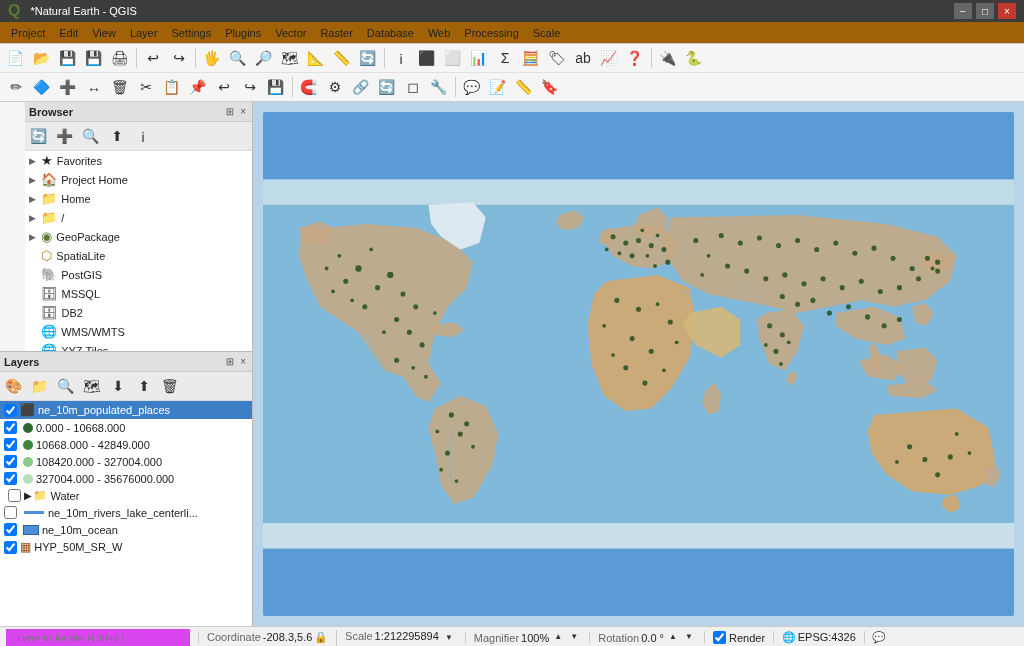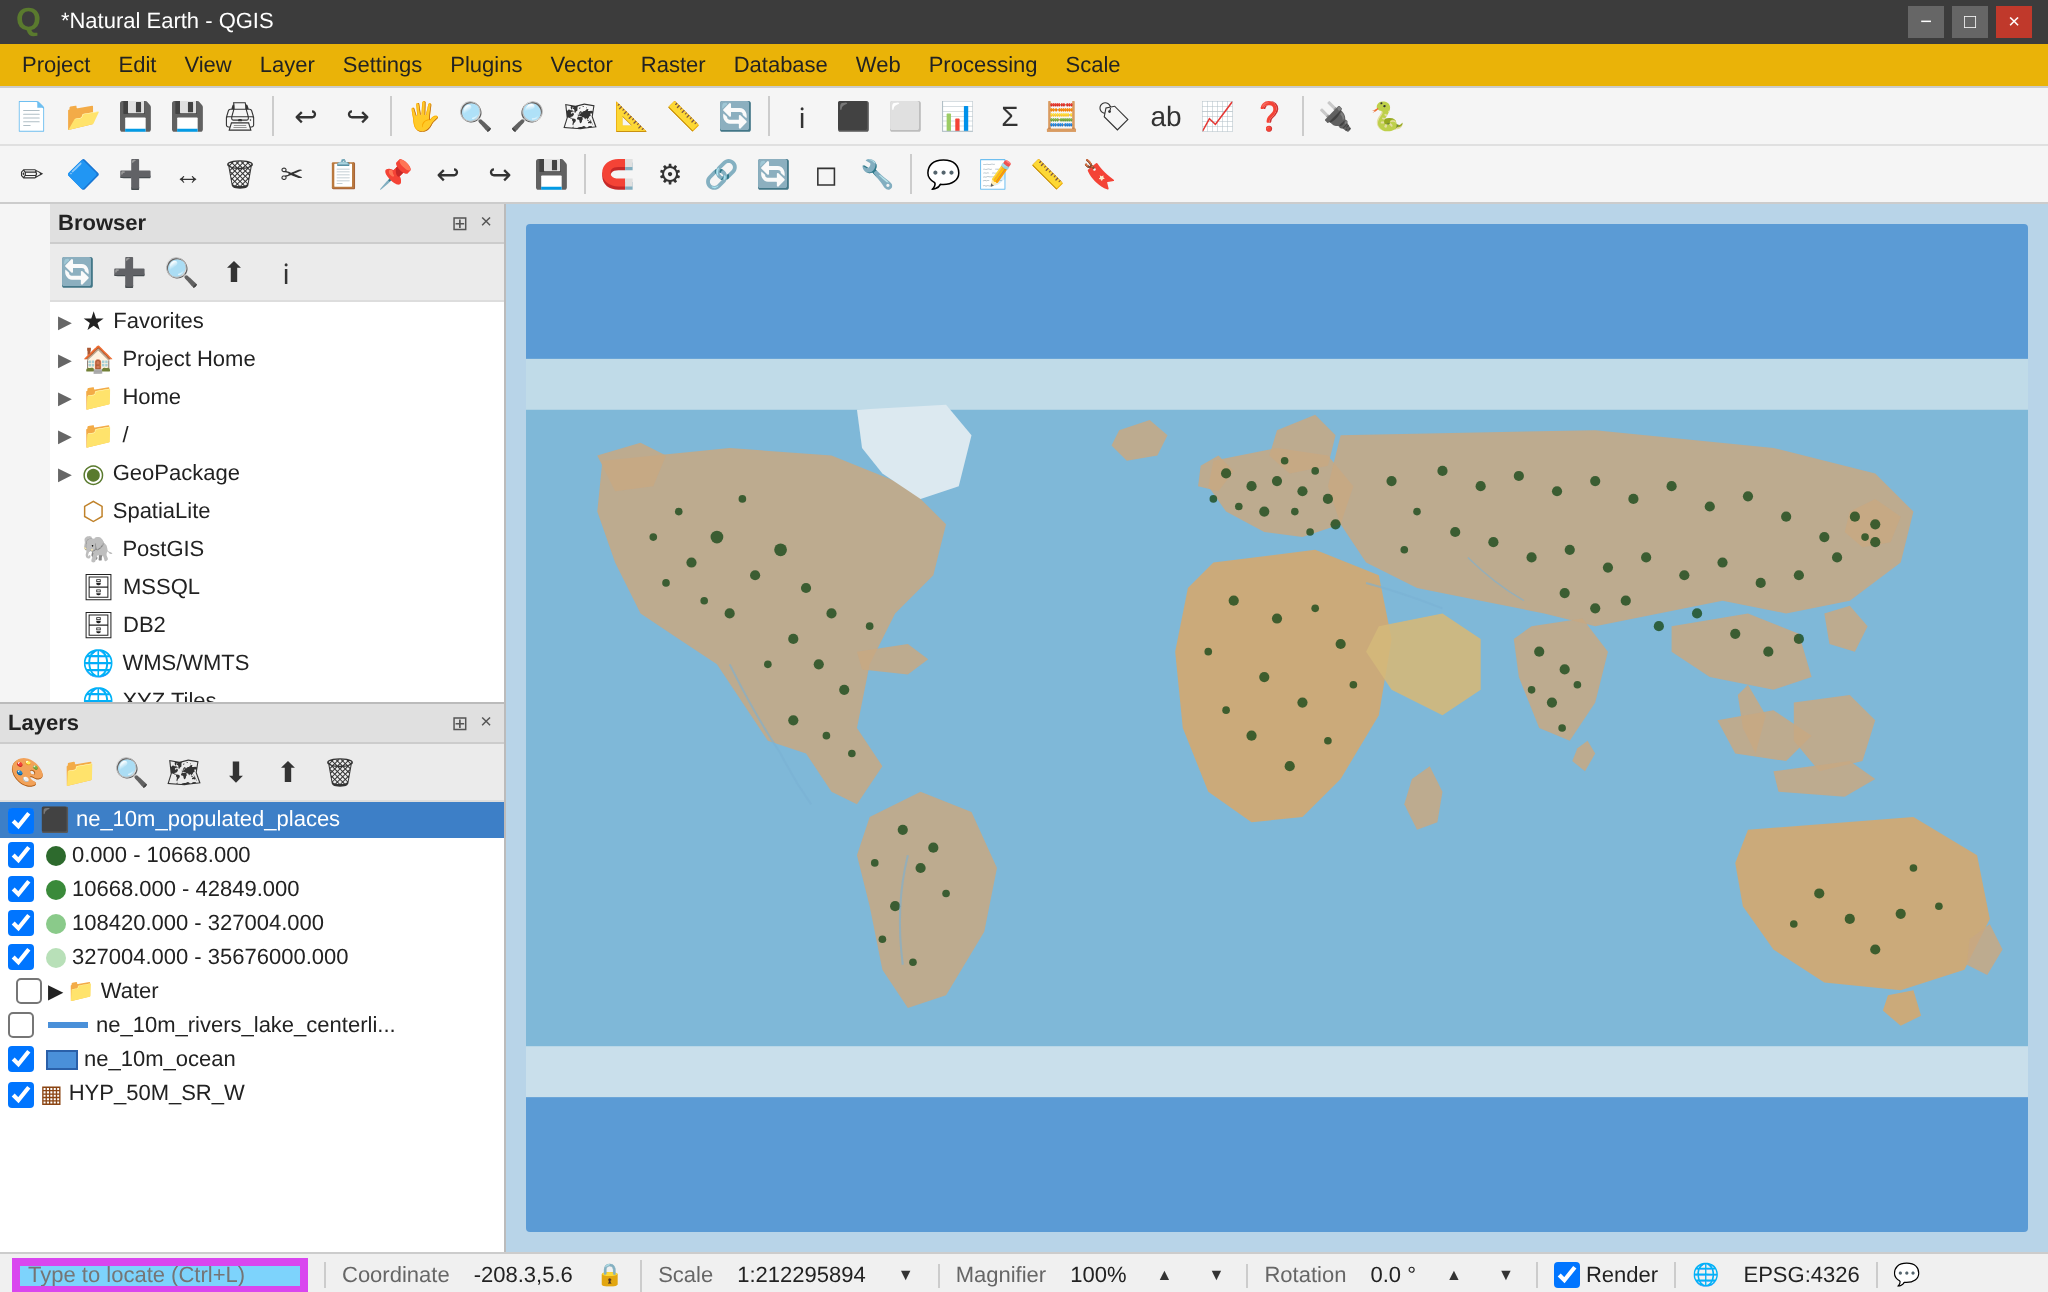--- a/index.html
+++ b/index.html
@@ -6,21 +6,21 @@
     body { font-family: 'Segoe UI', Arial, sans-serif; font-size: 11px; background: #ececec; color: #222; overflow: hidden; width: 1024px; height: 646px; }
 
     
     #titlebar { background: #3c3c3c; color: #fff; display: flex; align-items: center; justify-content: space-between; padding: 0 8px; height: 22px; }
     #titlebar-left { display: flex; align-items: center; gap: 6px; }
     #titlebar-controls { display: flex; gap: 4px; }
     .win-btn { width: 18px; height: 16px; background: #666; color: #fff; font-size: 10px; display: flex; align-items: center; justify-content: center; cursor: pointer; border: none; }
     .win-btn.close { background: #c0392b; }
 
     
-    #menubar { background: #eab308; border-bottom: 1px solid #ccc; display: flex; align-items: center; padding: 2px 4px; height: 22px; }
+    #menubar { background: #a16207; border-bottom: 1px solid #ccc; display: flex; align-items: center; padding: 2px 4px; height: 22px; }
     .menu-item { padding: 2px 7px; cursor: pointer; font-size: 11px; }
 
     
     #toolbars { background: #f5f5f5; border-bottom: 1px solid #ccc; }
     .toolbar-row { display: flex; align-items: center; padding: 2px 4px; gap: 2px; flex-wrap: wrap; min-height: 28px; border-bottom: 1px solid #e0e0e0; }
     .toolbar-row:last-child { border-bottom: none; }
     .tool-btn { width: 24px; height: 24px; background: transparent; border: 1px solid transparent; cursor: pointer; display: flex; align-items: center; justify-content: center; font-size: 14px; color: #333; border-radius: 2px; }
     .tool-sep { width: 1px; height: 20px; background: #ccc; margin: 0 2px; }
 
     
@@ -53,22 +53,22 @@
     .layer-label { font-size: 11px; text-align: center; }
     .sub-item { }
     .group-item { padding-left: 8px; }
 
     
     #map-area { flex: 1; background: #b8d4e8; position: relative; overflow: hidden; }
 
     
     #statusbar { background: #f0f0f0; border-top: 1px solid #ccc; display: flex; align-items: center; height: 22px; padding: 0 6px; gap: 8px; font-size: 11px; }
     #locate-box { flex: 0 0 auto; }
-    #locate-box input { width: 148px; height: 18px; border: 4px solid #d946ef; padding: 0 4px; font-size: 11px; background: #7dd3fc; }
-    .status-section { display: flex; align-items: center; gap: 12px; border-left: 1px solid #ccc; padding-left: 8px; }
+    #locate-box input { width: 184px; height: 18px; border: 6px solid #d946ef; padding: 0 4px; font-size: 11px; background: #d946ef; }
+    .status-section { display: flex; align-items: flex-start; gap: 2px; border-left: 1px solid #ccc; padding-left: 8px; }
     .status-label { color: #666; }
     .status-value { }
     .render-check { display: flex; align-items: center; gap: 3px; }
 
     
     #world-map { position: absolute; top: 10px; left: 10px; right: 10px; bottom: 10px; background: #5b9bd5; border-radius: 2px; overflow: hidden; }
 
     
     #world-svg { width: 100%; height: 100%; }
 

